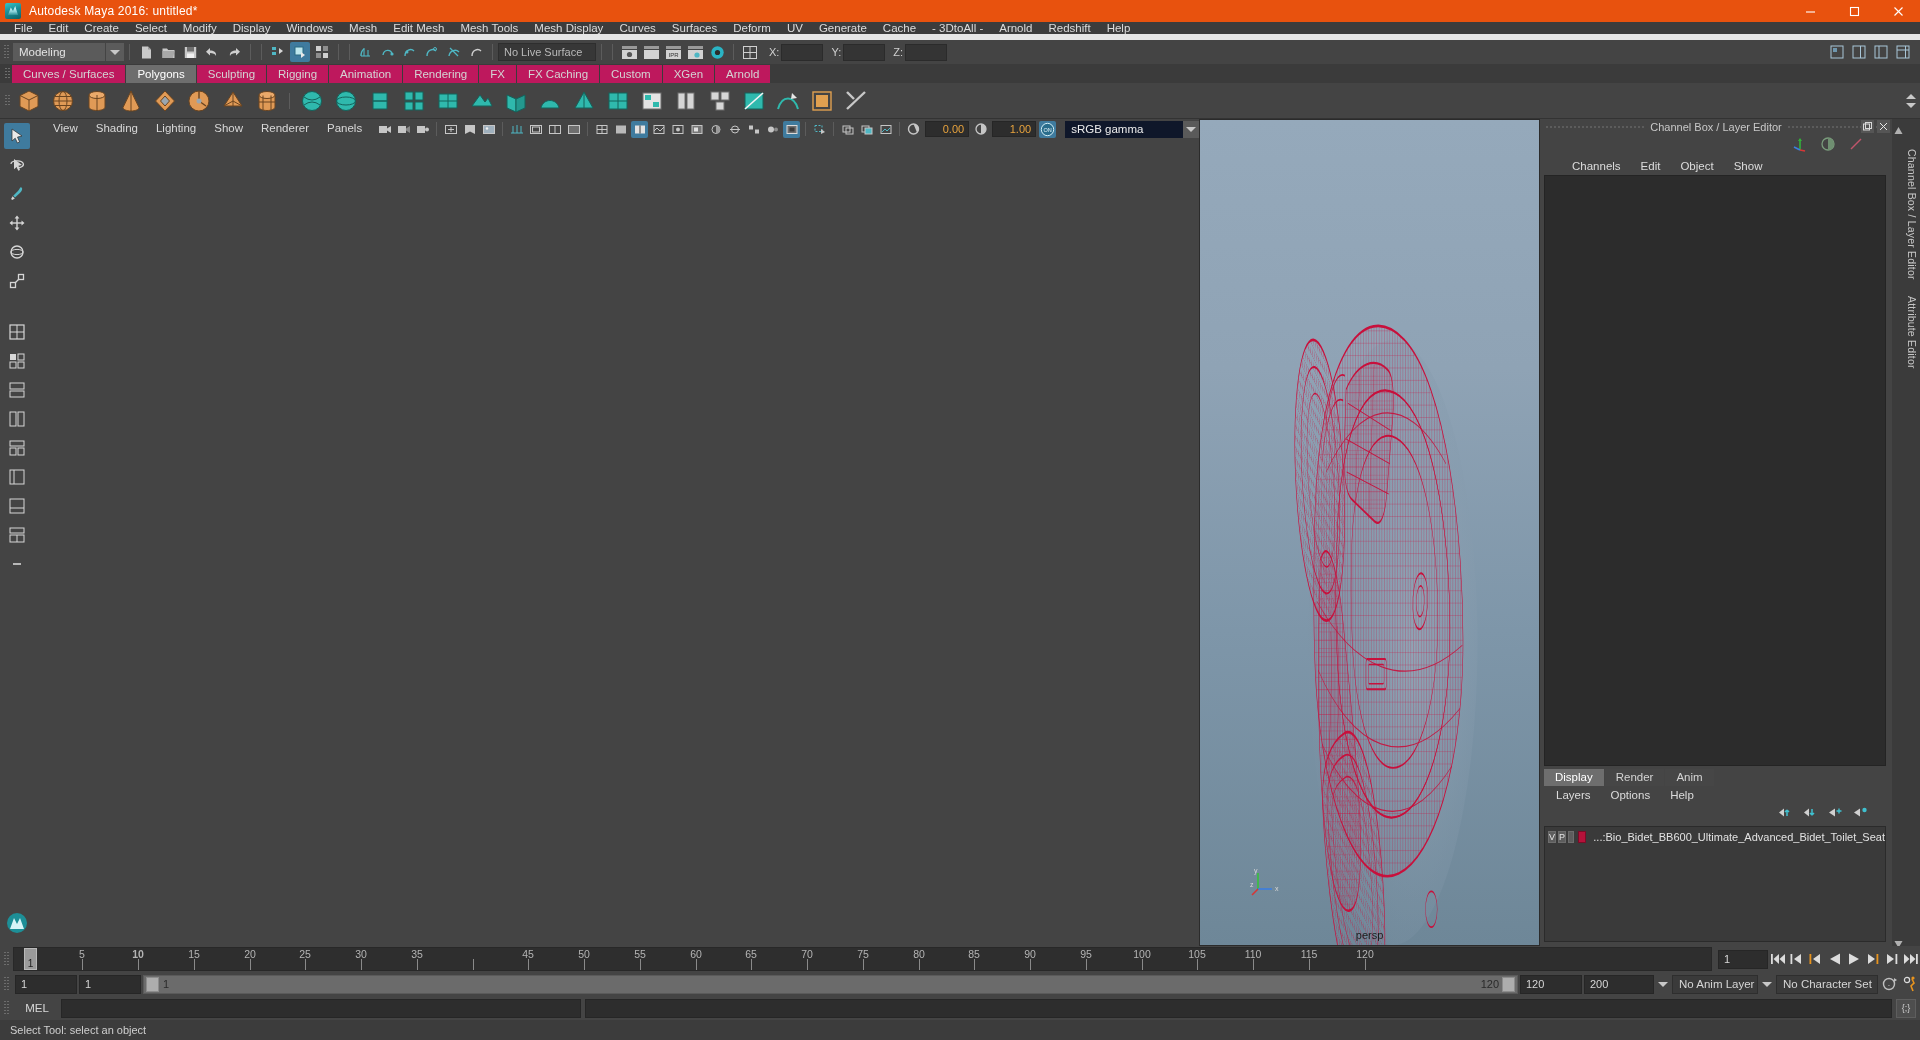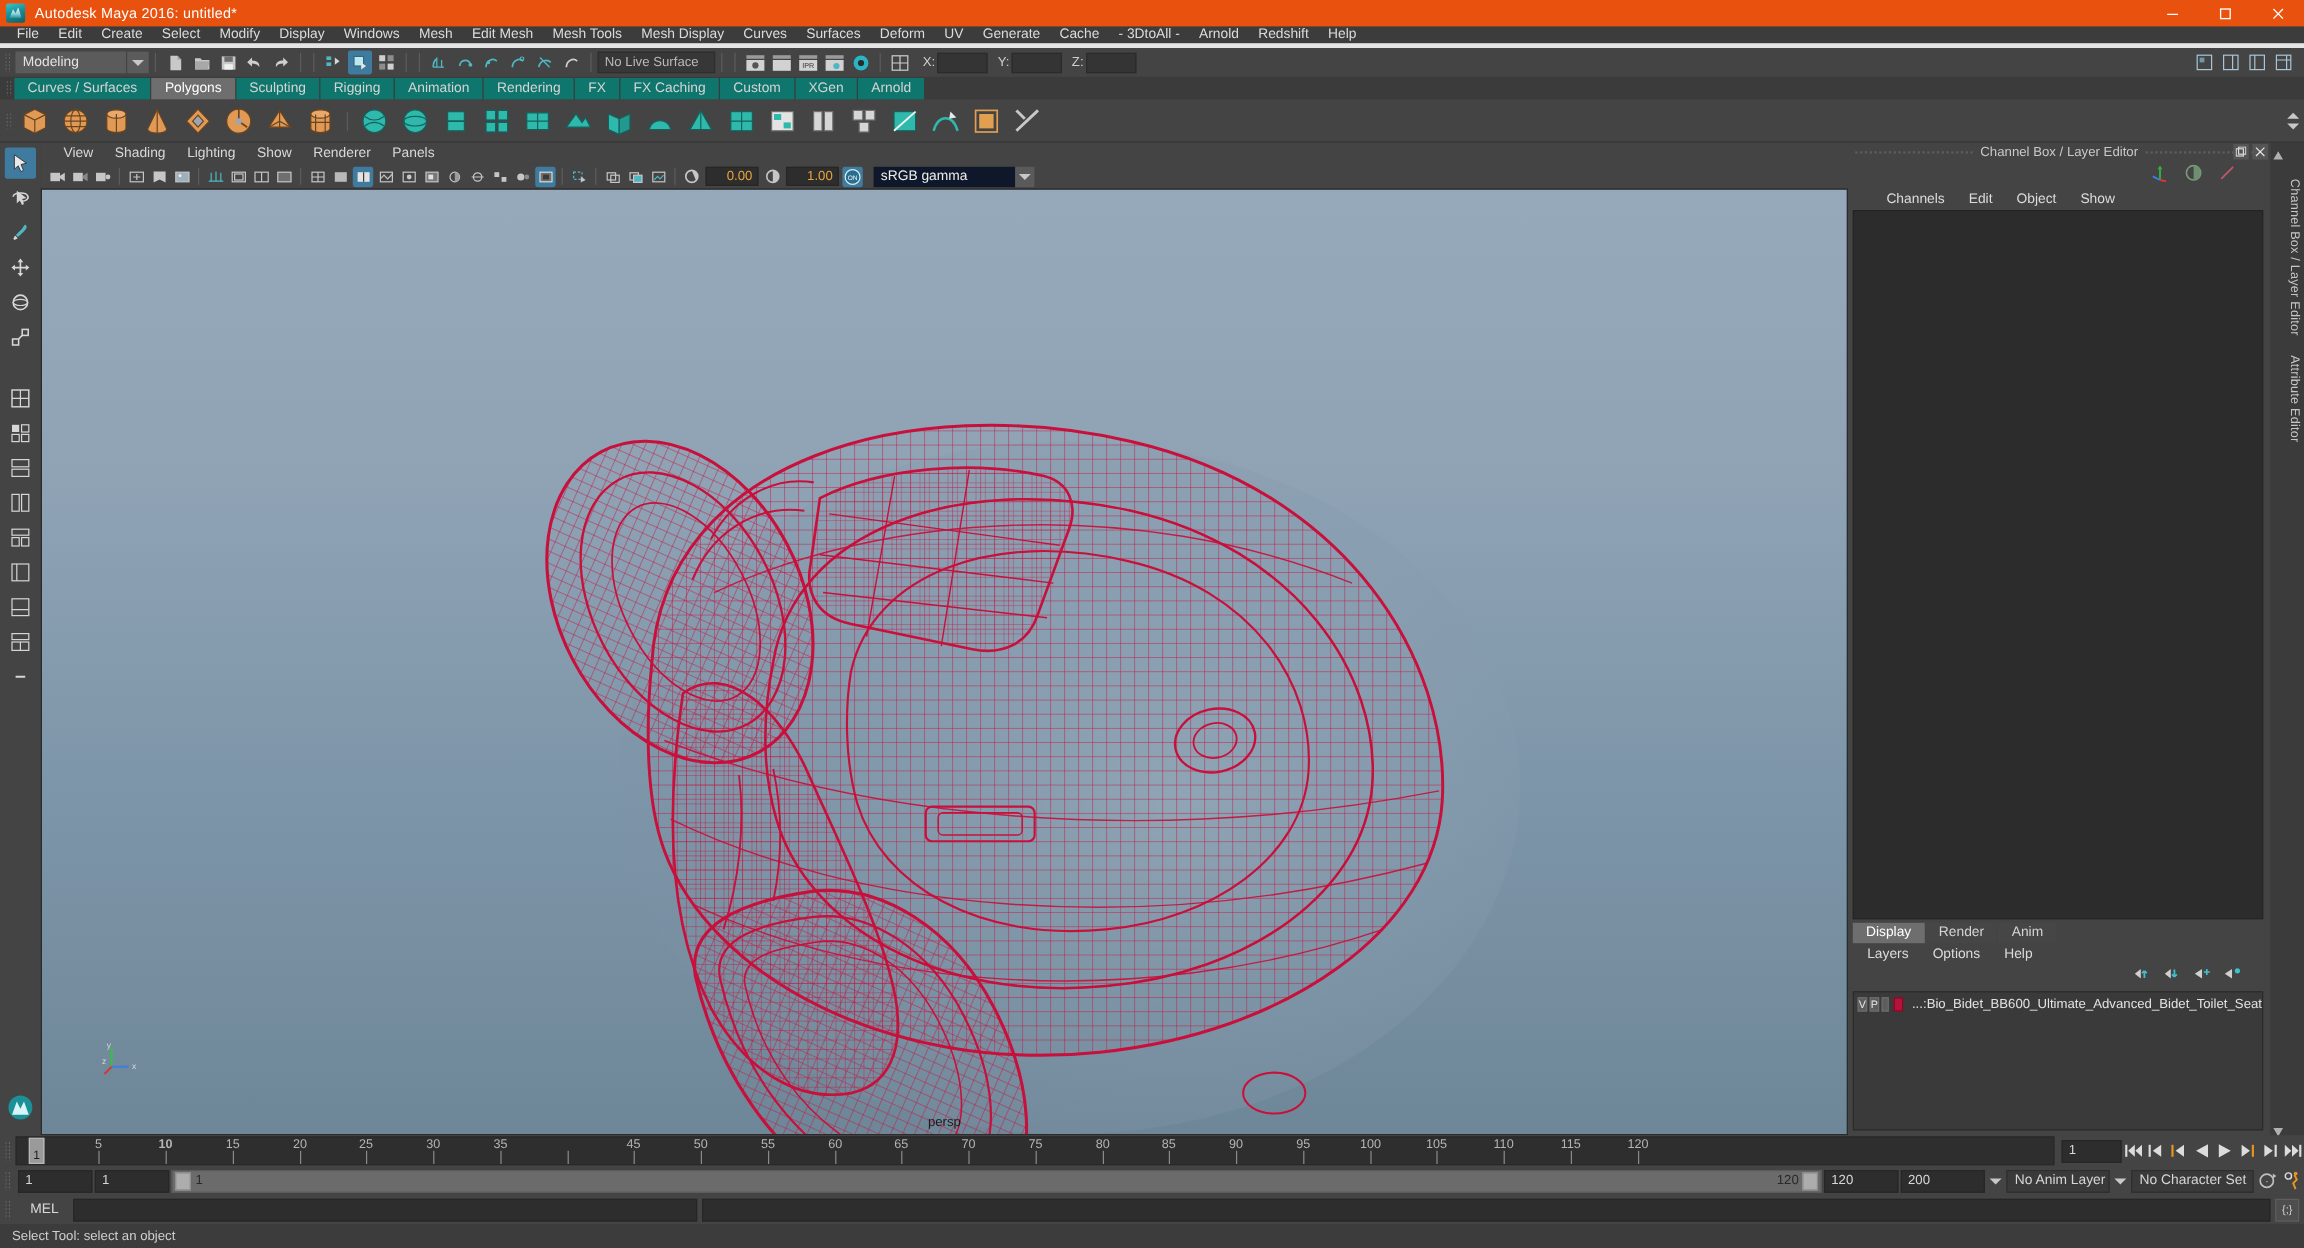--- a/index.html
+++ b/index.html
@@ -29,21 +29,21 @@
     clip-path: polygon(0% 100%, 28% 18%, 50% 55%, 72% 0%, 100% 100%);
   }
   .titlebar .title { font-size: 12px; color: #ffffff; letter-spacing: .2px; }
   .winbtns { position: absolute; right: 0; top: 0; height: 22px; display: flex; }
   .winbtn { width: 44px; height: 22px; display: flex; align-items: center; justify-content: center; }
   .winbtn svg { stroke: #ffffff; fill: none; stroke-width: 1.1; }
 
   
   .menubar {
     height: 18px; background: #3c3c3c; display: flex; align-items: center;
-    flex: 0 0 18px; padding-left: 6px; border-bottom: 4px solid #e5e5e5;
+    flex: 0 0 18px; padding-left: 6px; border-bottom: 6px solid #e5e5e5;
   }
   .menuitem { font-size: 11.5px; color: #dcdcdc; padding: 0 8px; line-height: 18px; white-space: nowrap; }
 
   
   .statusline {
     height: 24px; background: #444444; display: flex; align-items: center;
     flex: 0 0 24px; padding-left: 2px; position: relative;
   }
   .gripper { width: 8px; height: 20px; margin-right: 3px; position: relative; flex:0 0 8px;}
   .gripper::before{
@@ -87,21 +87,21 @@
   .shelf-grip::before{
     content:""; position:absolute; left:3px; top:3px; width:2px; height:13px;
     background-image: radial-gradient(#6d6d6d 45%, transparent 46%); background-size: 2px 3px;
   }
   .shelf-grip::after{
     content:""; position:absolute; left:6px; top:3px; width:2px; height:13px;
     background-image: radial-gradient(#6d6d6d 45%, transparent 46%); background-size: 2px 3px;
   }
   .shelftab {
     font-size: 11.5px; color: #d4d4d4; padding: 0 11px; height: 18px; line-height: 18px;
-    background: #0f766e; margin-right: 1px; white-space: nowrap;
+    background: #be185d; margin-right: 1px; white-space: nowrap;
   }
   .shelftab.active { background: #6e6e6e; color: #fff; }
 
   .shelfbar {
     height: 36px; background: #444444; display: flex; align-items: center;
     flex: 0 0 36px; padding-left: 2px; position: relative; border-bottom:1px solid #333;
   }
   .shelf-ico { width: 30px; height: 30px; margin: 0 2px; display:flex;align-items:center;justify-content:center; flex:0 0 30px;}
   .shelf-right { position:absolute; right:4px; top:0; height:36px; display:flex; flex-direction:column; justify-content:center; }
 
@@ -111,21 +111,21 @@
   
   .toolcol {
     width: 34px; background: #444444; display: flex; flex-direction: column;
     align-items: center; padding-top: 4px; flex: 0 0 34px;
   }
   .tbtn { width: 26px; height: 26px; margin-bottom: 3px; display:flex;align-items:center;justify-content:center; border-radius:2px;}
   .tbtn.sel { background: #3f7b9e; }
   .tgap { height: 22px; }
 
   
-  .vpcol { flex: 1 1 auto; display: flex; flex-direction: column; min-width: 0; }
+  .vpcol { flex: 1 1 auto; display: flex; flex-direction: row; min-width: 0; }
   .vpmenu {
     height: 18px; background: #444444; display: flex; align-items: center;
     flex: 0 0 18px; padding-left: 10px;
   }
   .vpmenu .mi { font-size: 11.5px; color: #d8d8d8; padding: 0 9px; }
 
   .vptoolbar {
     height: 20px; background: #444444; display: flex; align-items: center;
     flex: 0 0 20px; padding-left: 4px; gap: 0px;
   }

